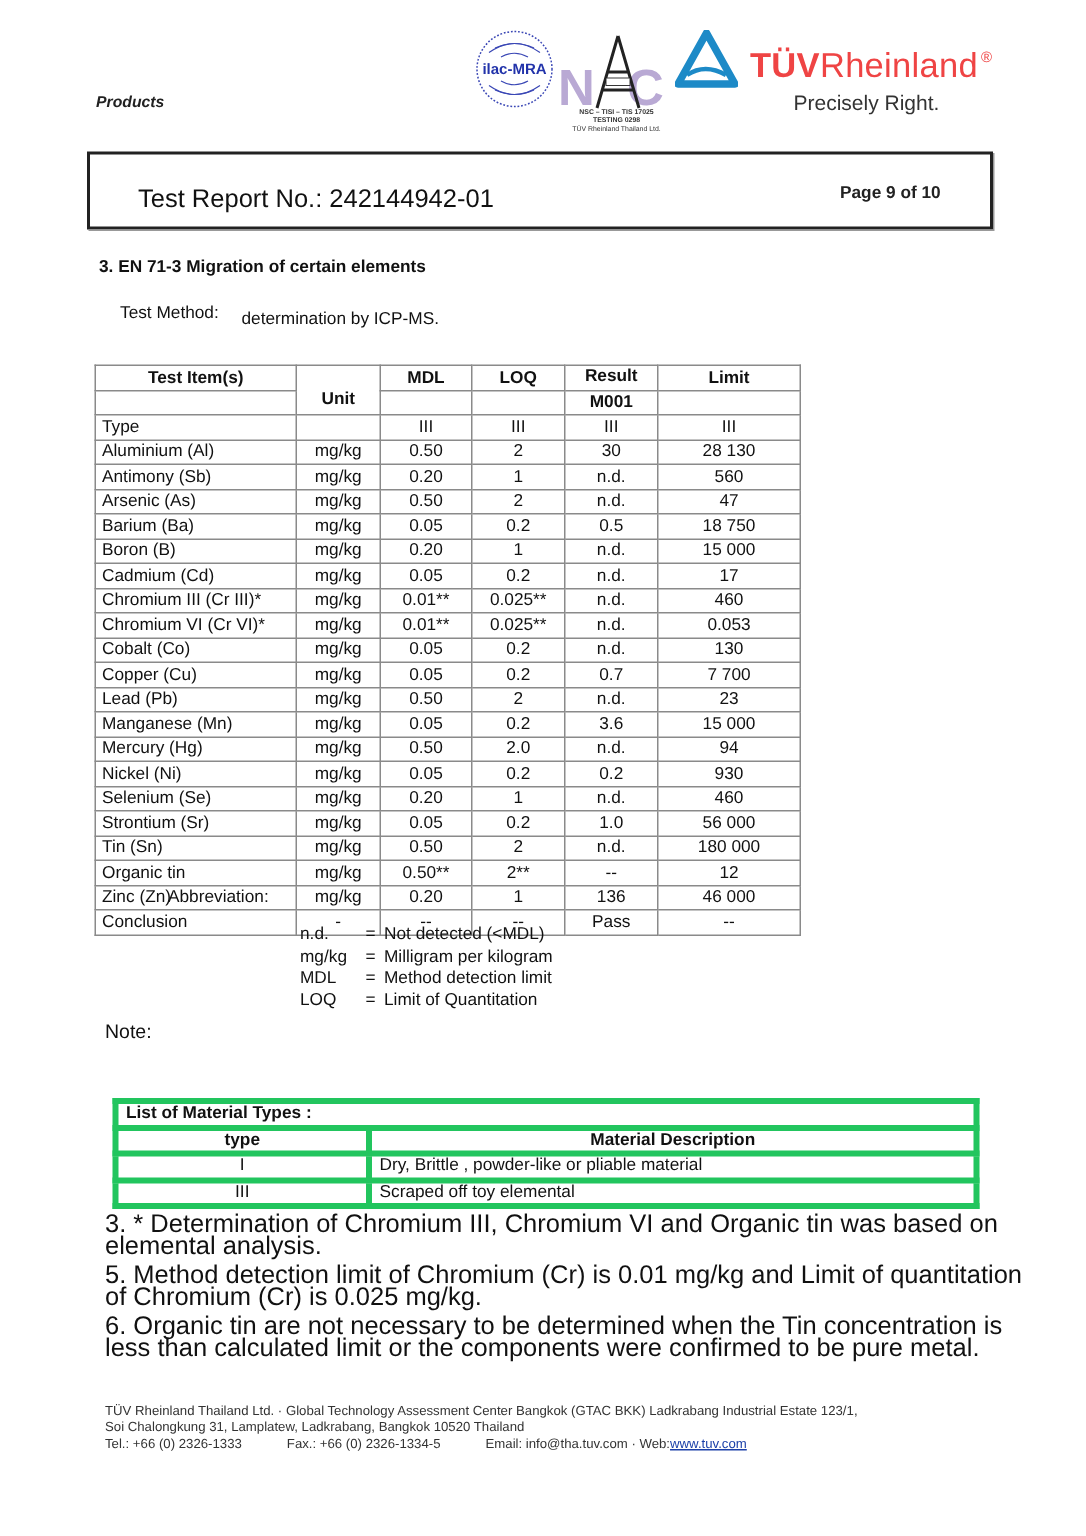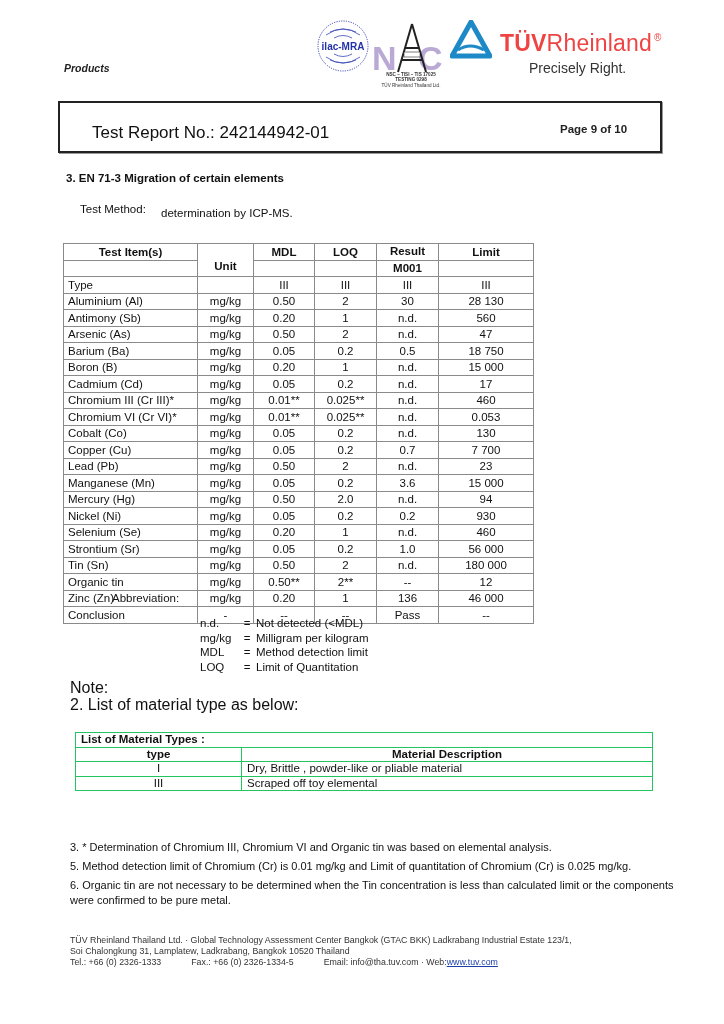--- a/index.html
+++ b/index.html
@@ -41,30 +41,30 @@
   .col-res { width: 53px; }
   .col-lim { width: 86px; }
 
   
   .abbr-label { left: 70px; top: 592px; font-size: 11.5px; margin-left: 42px; }
   .abbr-list { left: 200px; top: 616px; font-size: 11.5px; line-height: 14.5px; }
   .abbr-row { display: flex; }
   .abbr-key { width: 38px; }
   .abbr-eq { width: 18px; text-align: center; }
 
-  .notes { left: 70px; top: 681px; font-size: 16px; width: 610px; }
+  .notes { left: 70px; top: 681px; font-size: 13px; width: 610px; }
   .notes p { margin: 0 0 3px 0; line-height: 14px; }
 
   table.mat { position: absolute; left: 75px; top: 732px; width: 578px; border-collapse: collapse; font-size: 11.5px; }
-  table.mat td { border: 1px solid #22c55e; height: 13.5px; line-height: 13px; padding: 0 5px; }
+  table.mat td { border: 4px solid #22c55e; height: 13.5px; line-height: 13px; padding: 0 5px; }
   table.mat .ttl { font-weight: bold; text-align: left; }
   table.mat .hdr { font-weight: bold; text-align: center; }
   table.mat .typ { width: 155px; text-align: center; }
 
-  .notes2 { left: 70px; top: 840px; font-size: 11px; width: 612px; }
+  .notes2 { left: 70px; top: 808px; font-size: 17px; width: 612px; }
   .notes2 p { margin: 0 0 4px 0; line-height: 15px; }
 
   .footer { left: 70px; top: 935px; font-size: 8.8px; color: #333; line-height: 11.2px; width: 620px; }
   .footer .gap { display: inline-block; width: 30px; }
   .footer a { color: #1a3fa8; text-decoration: underline; }
 </style>
 </head>
 <body>
 
 <div class="abs products">Products</div>
@@ -318,21 +318,20 @@
     </div>
     <div class="abbr-row">
       <span class="abbr-key">LOQ</span>
       <span class="abbr-eq">=</span>
       <span>Limit of Quantitation</span>
     </div>
   </div>
 
 <div class="abs notes">
   <p>Note:</p>
-  <p>2. List of material type as below:</p>
 </div>
 
 <table class="mat">
   <tbody id="mat-body">
     <tr>
       <td class="ttl" colspan="2">List of Material Types :</td>
     </tr>
     <tr>
       <td class="hdr typ">type</td>
       <td class="hdr">Material Description</td>

